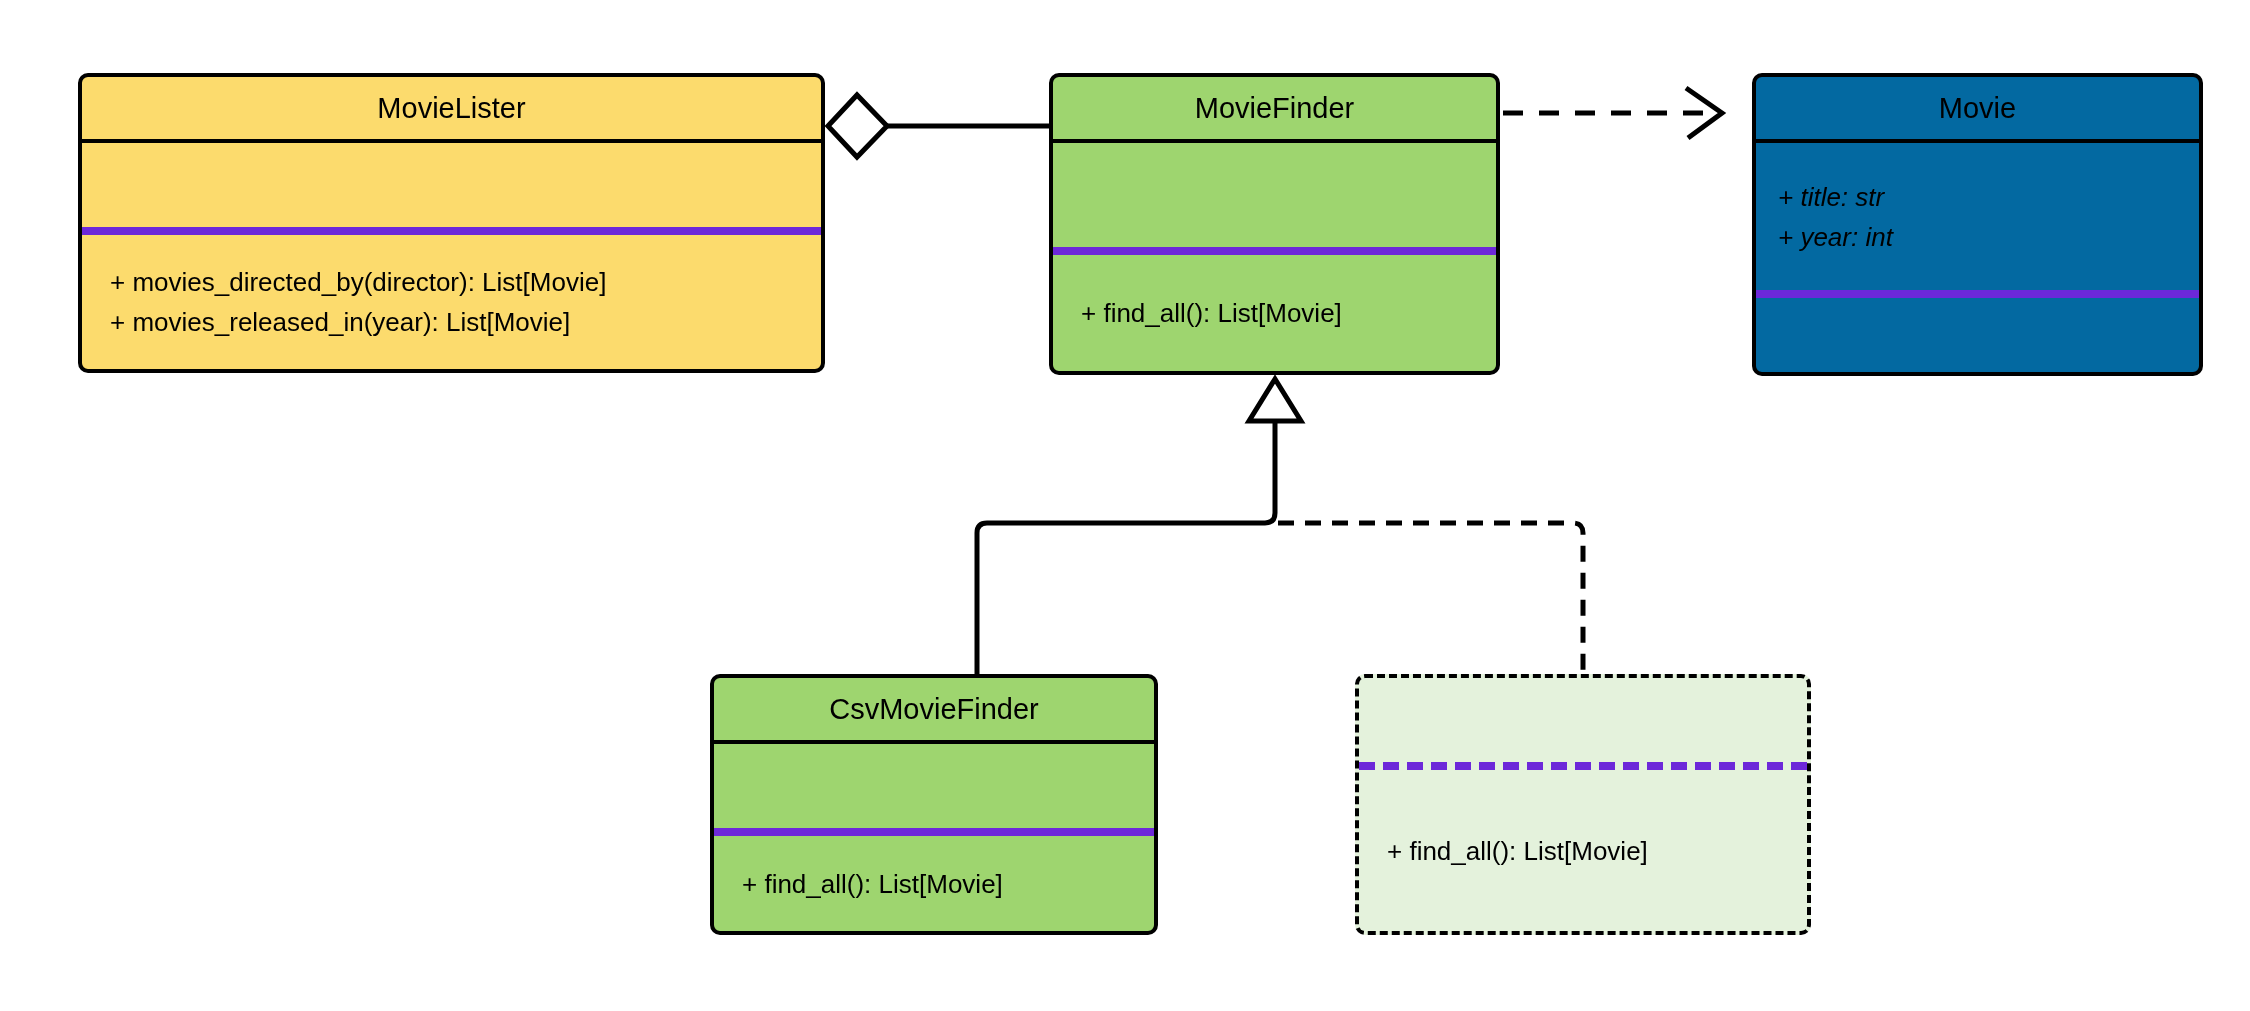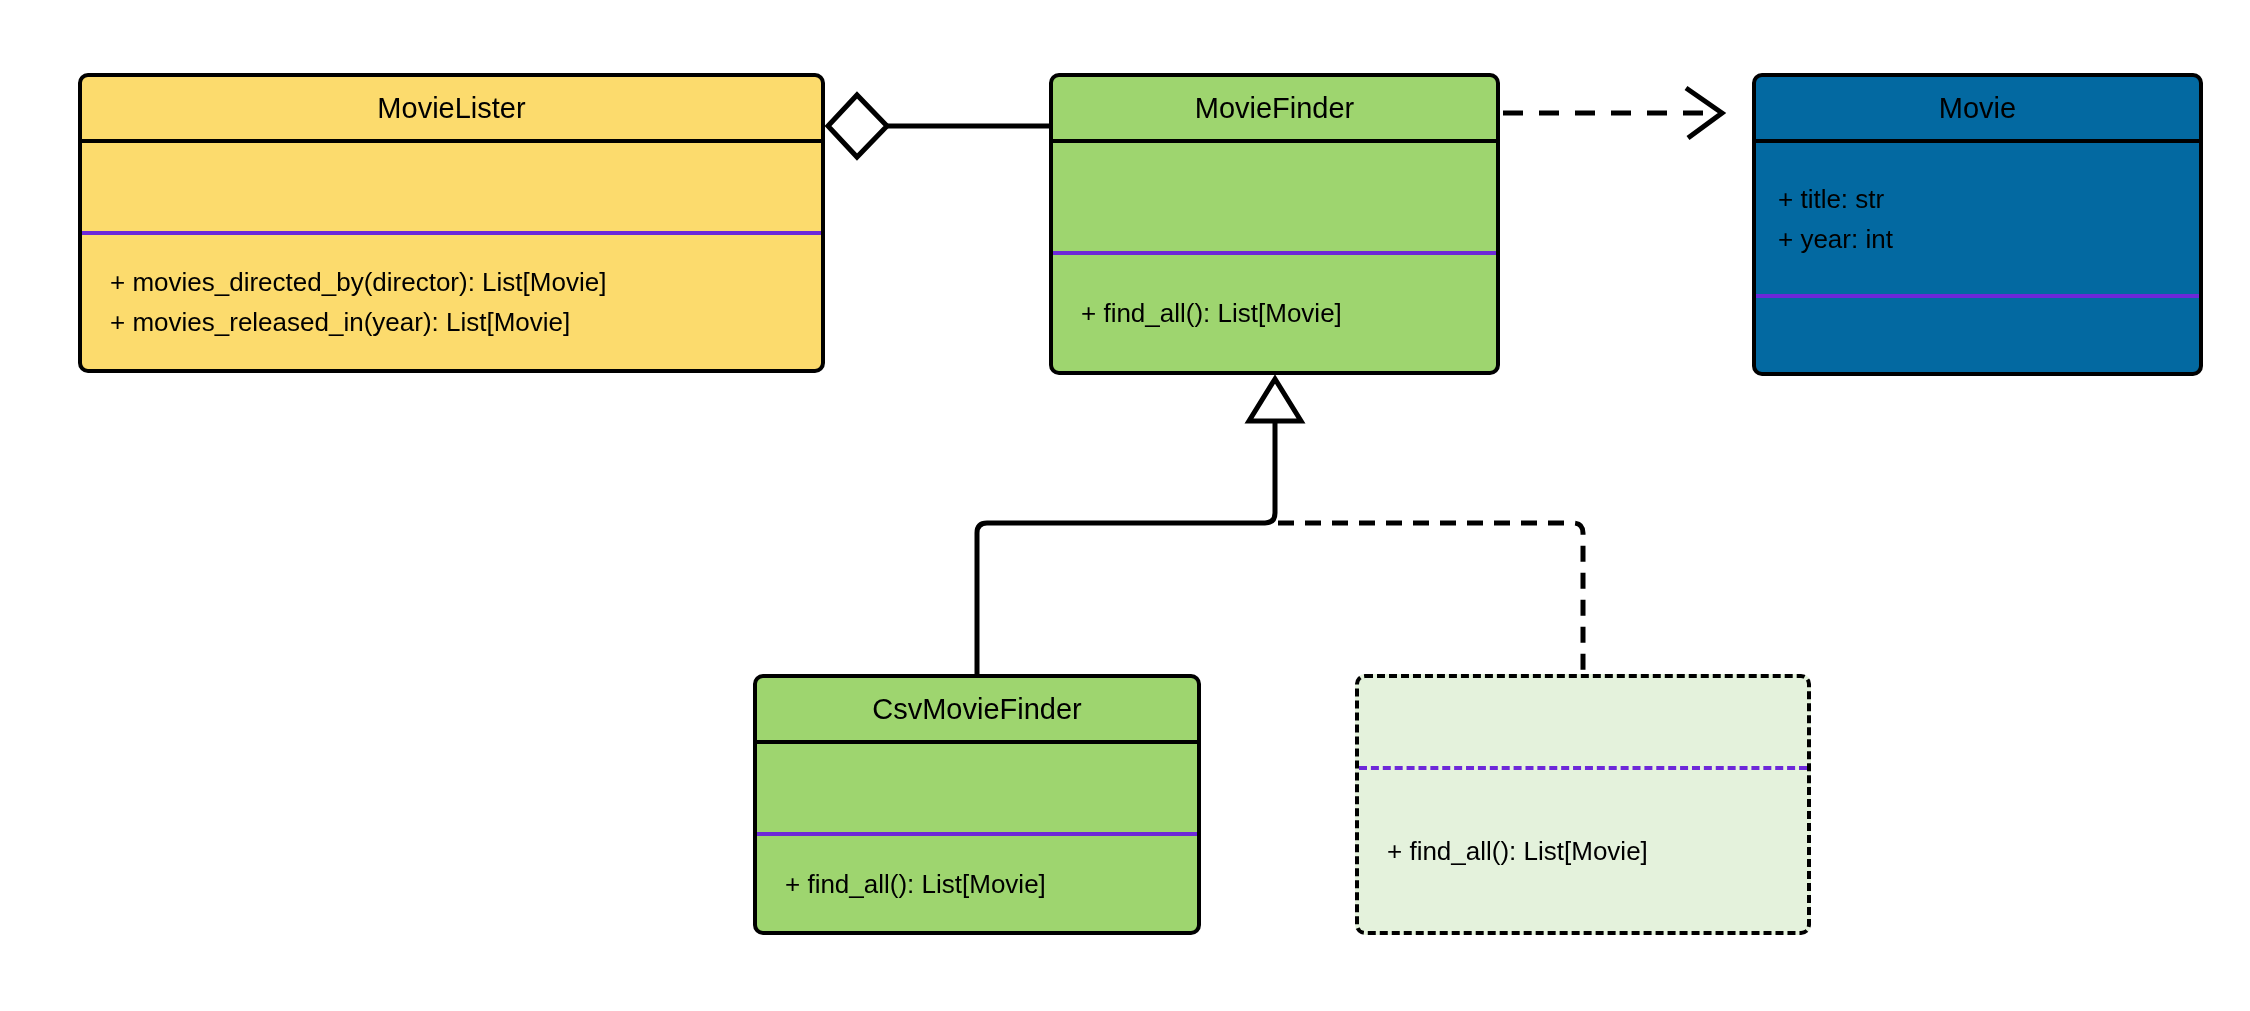--- a/index.html
+++ b/index.html
@@ -21,23 +21,24 @@
   }
   .uml-class.dashed{border-style:dashed;}
   .sec{box-sizing:border-box;flex:0 0 auto;}
   .sec.title{
     display:flex;align-items:center;justify-content:center;
     font-size:29px;
     border-bottom:4px solid #000000;
     white-space:nowrap;
   }
   .sec.attrs{
-    border-bottom:4px solid #6d28d9;
+    border-bottom:8px solid #6d28d9;
     display:flex;flex-direction:column;justify-content:center;
     padding-left:22px;
+    font-style:italic;
   }
   .sec.methods{
     flex:1 1 auto;
     display:flex;flex-direction:column;justify-content:center;
     padding-left:28px;
   }
   .uml-class.dashed .sec.title,
   .uml-class.dashed .sec.attrs{border-bottom-style:dashed;}
   .member{font-size:26px;line-height:40px;white-space:nowrap;}
 </style>
@@ -87,21 +88,21 @@
 
   <div class="uml-class" style="left: 1725px; top: 73px; width: 451px; height: 303px; background-color: #0369a1; margin-left: 27px;">
     <div class="sec title" style="flex-basis:66px">Movie</div>
     <div class="sec attrs" style="flex-basis:155px">
       <div class="member">+ title: str</div>
       <div class="member">+ year: int</div>
     </div>
     <div class="sec methods"></div>
   </div>
 
-  <div class="uml-class" style="left: 753px; top: 674px; width: 448px; height: 261px; background-color: rgb(158, 213, 111);">
+  <div class="uml-class" style="left: 710px; top: 674px; width: 448px; height: 261px; background-color: rgb(158, 213, 111);">
     <div class="sec title" style="flex-basis:66px">CsvMovieFinder</div>
     <div class="sec attrs" style="flex-basis:92px"></div>
     <div class="sec methods">
       <div class="member">+ find_all(): List[Movie]</div>
     </div>
   </div>
 
   <div class="uml-class dashed" style="left: 1355px; top: 674px; width: 456px; height: 261px; background-color: rgb(228, 242, 220);">
     <div class="sec attrs" style="flex-basis:92px"></div>
     <div class="sec methods">

